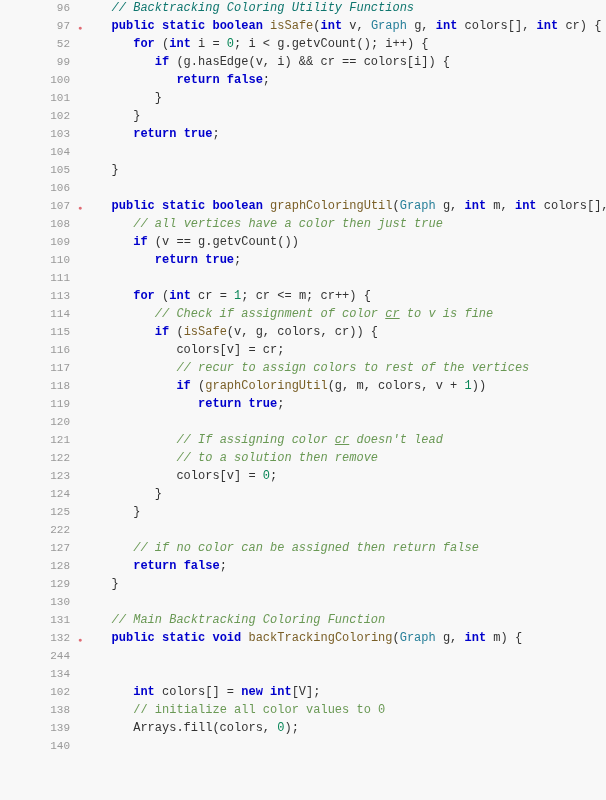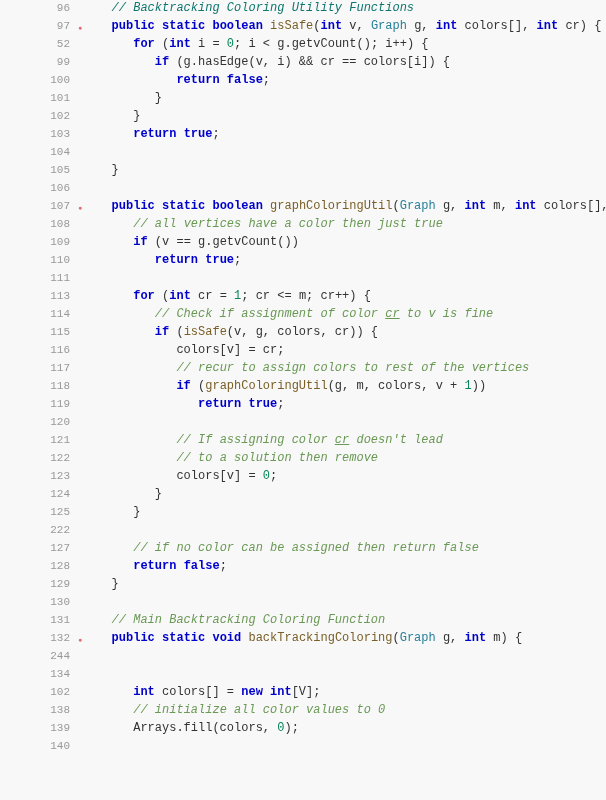--- a/index.html
+++ b/index.html
@@ -245,21 +245,21 @@
       <span class="line-content"></span>
     </div>
     <div class="code-line">
       <span class="line-number">102</span>
       <span class="line-marker"></span>
       <span class="line-content"><span>      </span><span style="color: rgb(0, 0, 204); font-weight: bold;">int</span><span> colors[] = </span><span style="color: rgb(0, 0, 204); font-weight: bold;">new</span><span> </span><span style="color: rgb(0, 0, 204); font-weight: bold;">int</span><span>[V];</span></span>
     </div>
     <div class="code-line">
       <span class="line-number">138</span>
       <span class="line-marker"></span>
-      <span class="line-content"><span>      </span><span style="color: rgb(106, 153, 85); font-style: italic;">// initialize all color values to 0</span></span>
+      <span class="line-content"><span>      </span><span style="color: rgb(106, 153, 85); ">// initialize all color values to 0</span></span>
     </div>
     <div class="code-line">
       <span class="line-number">139</span>
       <span class="line-marker"></span>
       <span class="line-content"><span>      Arrays.fill(colors, </span><span style="color: rgb(9, 134, 88);">0</span><span>);</span></span>
     </div>
     <div class="code-line">
       <span class="line-number">140</span>
       <span class="line-marker"></span>
       <span class="line-content"></span>

